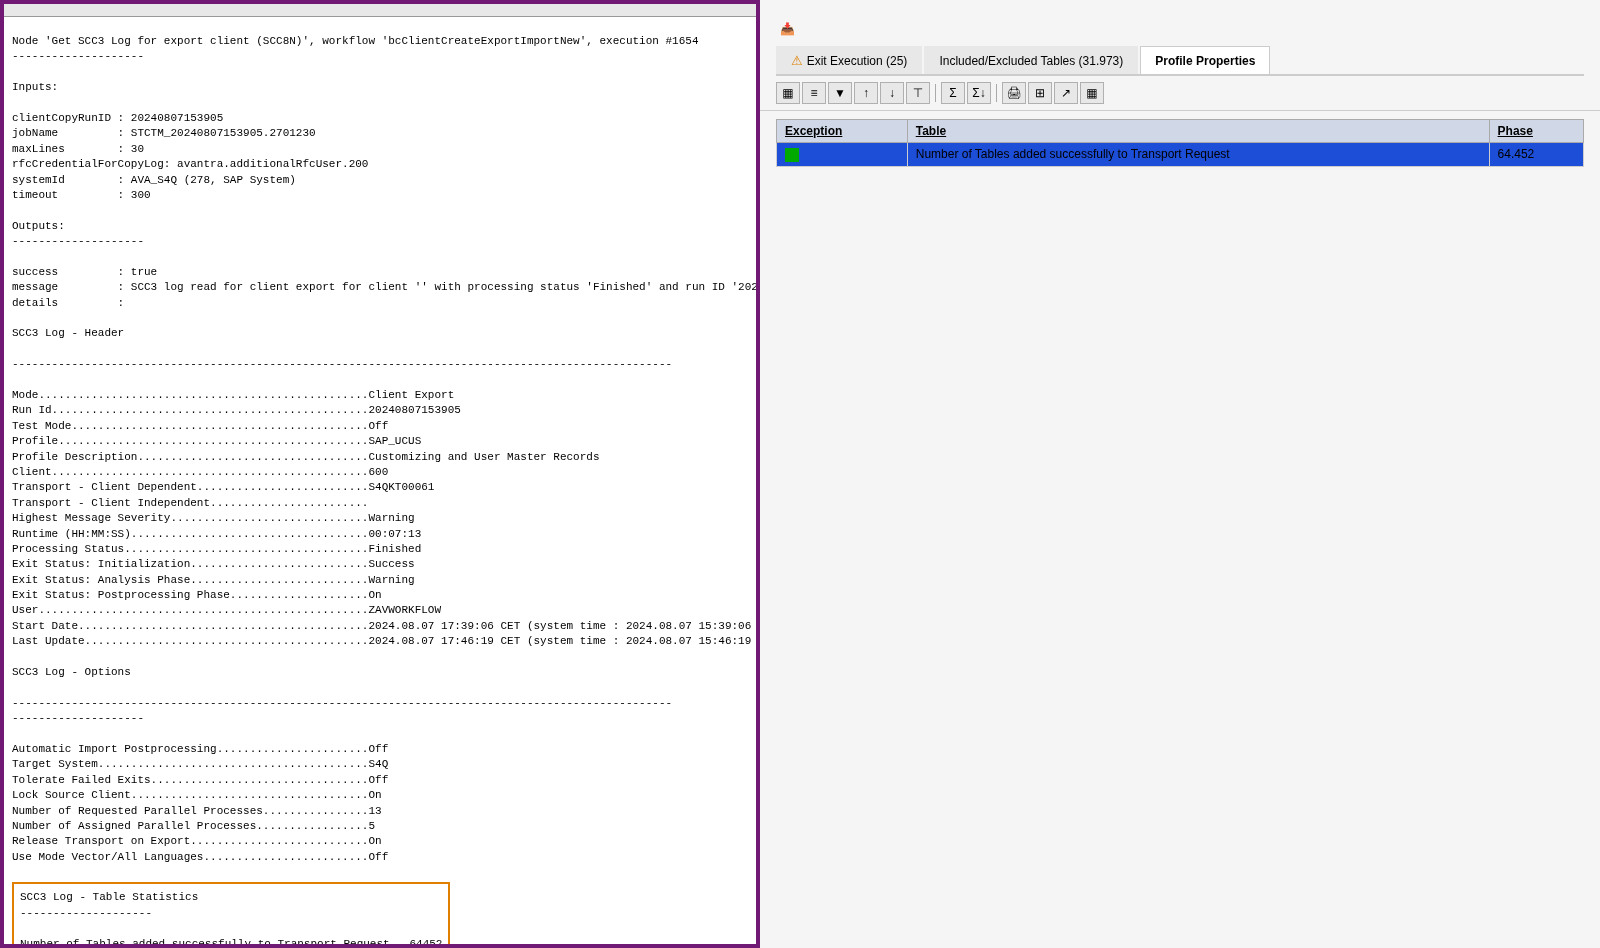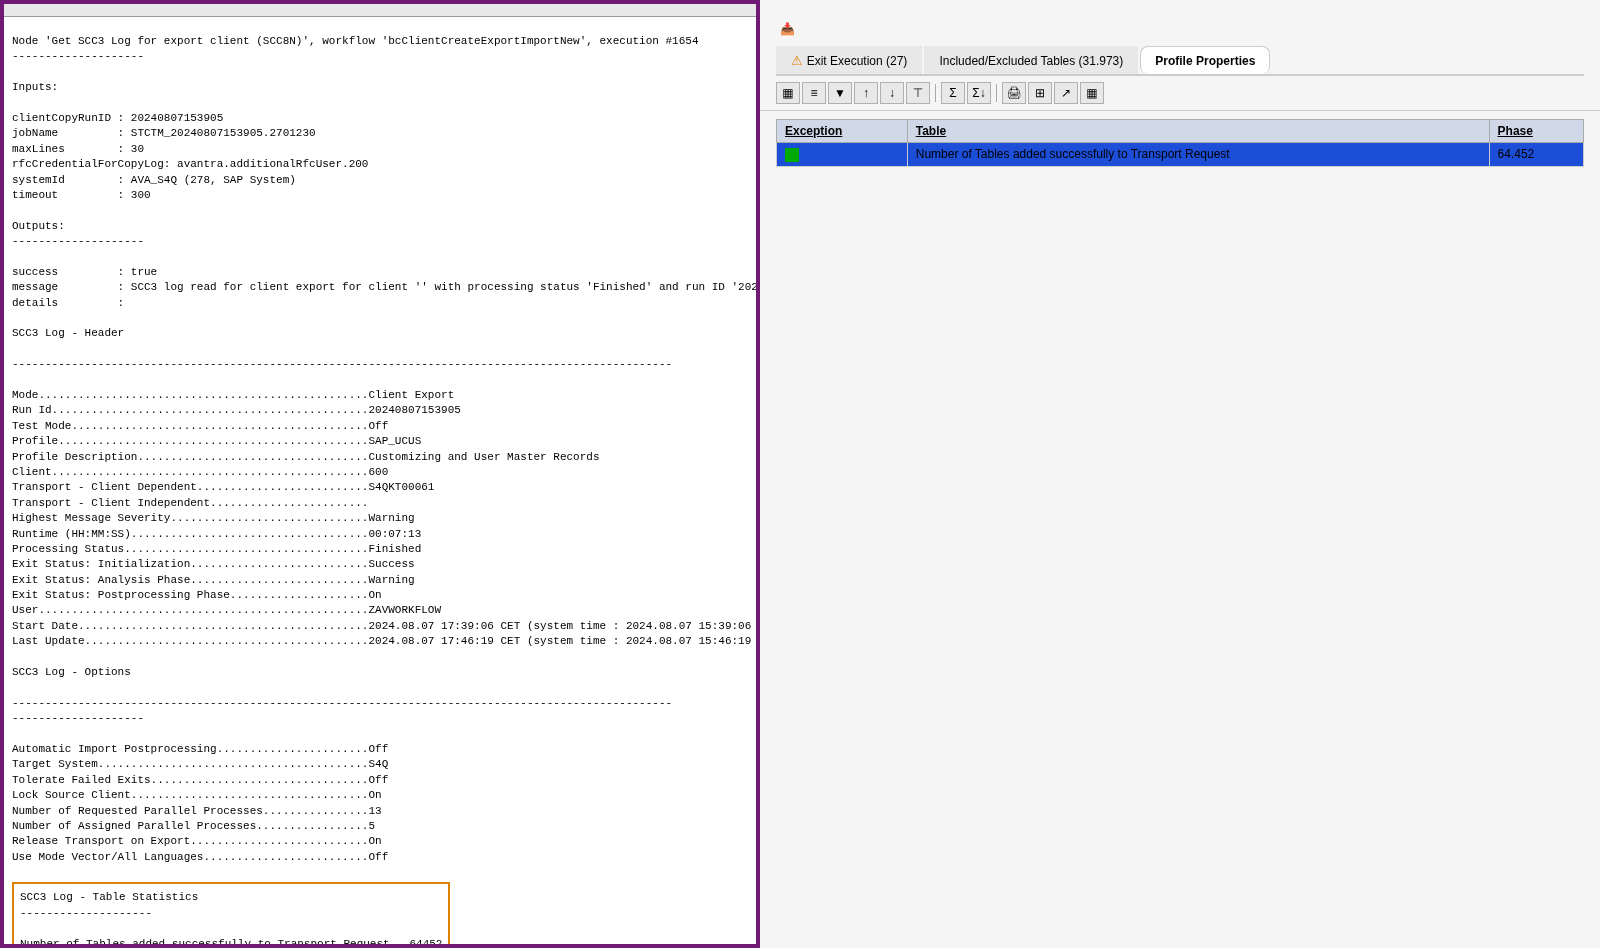--- a/index.html
+++ b/index.html
@@ -110,21 +110,20 @@
       display: flex;
       align-items: center;
       gap: 4px;
       white-space: nowrap;
     }
     .tab.active {
       background: #ffffff;
       border-color: #ccc;
       border-bottom-color: #fff;
       font-weight: bold;
-      border-radius: 8px;
     }
     .tab-warning-icon {
       color: #e08000;
       font-size: 13px;
     }
 
     
     .toolbar {
       display: flex;
       align-items: center;
@@ -267,21 +266,21 @@
     <div class="right-title"></div>
     <button class="download-log-btn">
       <span>📥</span>
       <span></span>
     </button>
   </div>
 
   <div class="tabs-bar" id="tabs-bar">
       <div class="tab">
         <span class="tab-warning-icon">⚠</span>
-        <span>Exit Execution (27)</span>
+        <span>Exit Execution (25)</span>
       </div>
       <div class="tab">
         <span>Included/Excluded Tables (31.973)</span>
       </div>
       <div class="tab active">
         <span>Profile Properties</span>
       </div>
     </div>
 
   <div class="toolbar" id="toolbar">

